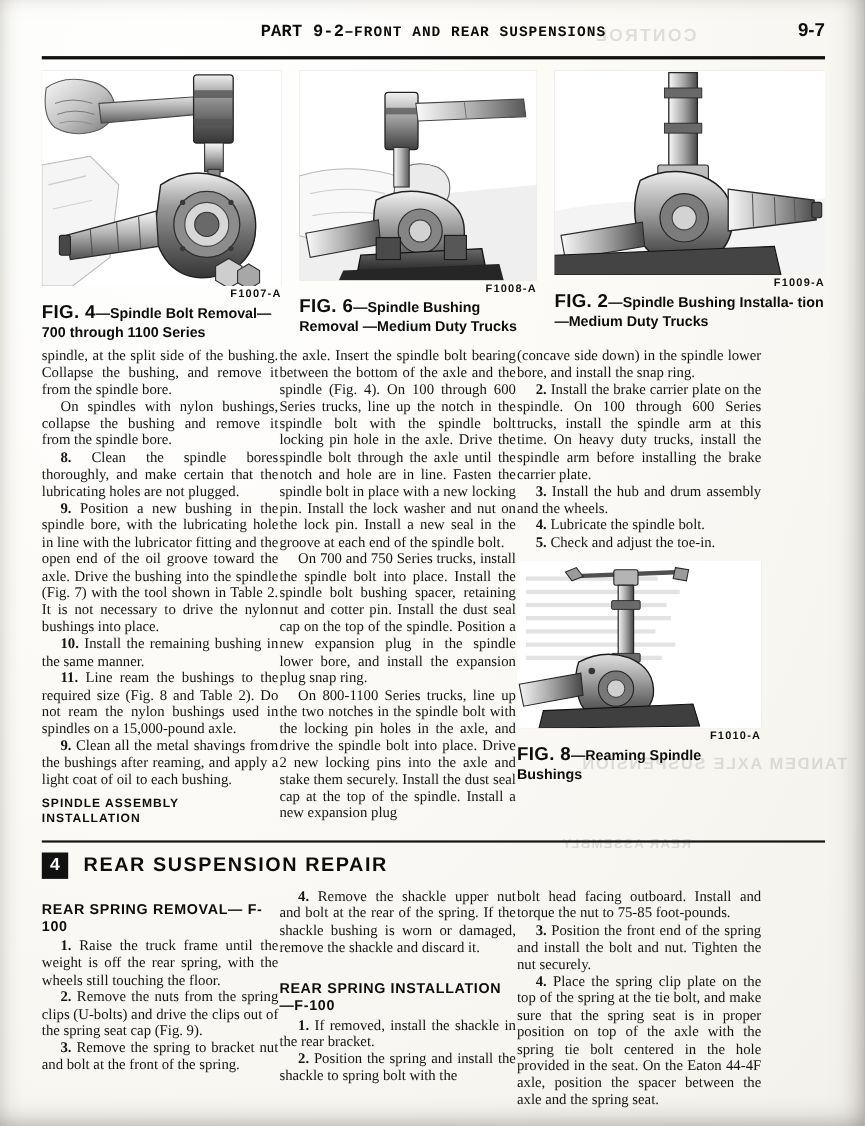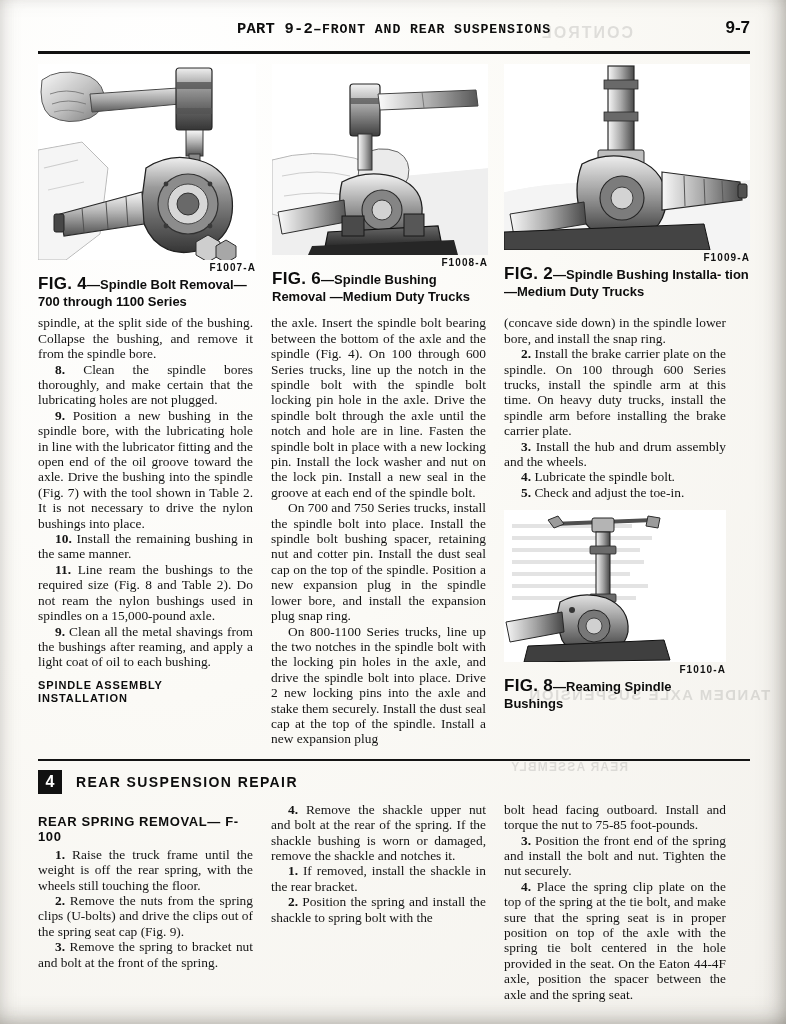--- a/index.html
+++ b/index.html
@@ -43,21 +43,21 @@
      filter:grayscale(100%) contrast(108%);}
   .plate{font-family:"Liberation Sans",sans-serif;font-weight:bold;
      font-size:10px;letter-spacing:1.1px;color:#111;text-align:right;
      margin-top:2px;}
   .figcap{font-family:"Liberation Sans",sans-serif;color:#0d0d0d;
      font-size:13.5px;font-weight:bold;line-height:1.16;margin-top:1px;}
   .figcap .fignum{font-size:17px;font-weight:bold;letter-spacing:.3px;}
   .figcap .captext{font-size:13px;font-weight:bold;}
 
   
-  .cols3{display:flex;gap:18px;margin-top:6px;}
+  .cols3{display:flex;gap:1px;margin-top:6px;}
   .col{width:215px;}
   .col.wide{width:222px;}
   p.bt{
     margin:0;font-size:13.4px;line-height:15.4px;text-align:justify;
     text-justify:inter-word;color:#141414;font-family:"Liberation Serif",serif;
     hyphens:manual;
   }
   p.bt.ind{text-indent:17px;}
   p.bt b{font-weight:bold;}
   .subhead{
@@ -66,21 +66,21 @@
   }
   .subhead.big{font-size:13px;letter-spacing:.6px;line-height:15px;margin:12px 0 3px;}
 
   
   .rule-sec{height:2px;background:#141414;margin:12px 0 9px;}
   .sechead{display:flex;align-items:center;gap:14px;margin-bottom:8px;}
   .secbadge{width:24px;height:24px;background:#111;color:#fff;
     font-family:"Liberation Sans",sans-serif;font-weight:bold;font-size:16px;
     display:flex;align-items:center;justify-content:center;}
   .sectitle{font-family:"Liberation Sans",sans-serif;font-weight:bold;
-    font-size:14px;letter-spacing:1.4px;color:#0d0d0d;}
+    font-size:18px;letter-spacing:1.4px;color:#0d0d0d;}
 
   
   .ghost{position:absolute;pointer-events:none;opacity:.13;
      color:#2a2a2a;transform:scaleX(-1);font-family:"Liberation Sans",sans-serif;
      font-weight:bold;white-space:nowrap;}
 </style>
 </head>
 <body>
 
 <div class="page">
@@ -271,20 +271,21 @@
         <div class="figcap">
           <span class="fignum">FIG. 2</span><span class="captext">—Spindle Bushing Installa- tion—Medium Duty Trucks</span>
         </div>
       </div>
     </div>
 
     <div class="cols3">
 
       <div class="col">
         <p class="bt">spindle, at the split side of the bushing. Collapse the bushing, and remove it from the spindle bore.</p>
+        <p class="bt ind">On spindles with nylon bushings, collapse the bushing and remove it from the spindle bore.</p>
         <p class="bt ind"><b>8.</b><span> Clean the spindle bores thoroughly, and make certain that the lubricating holes are not plugged.</span></p>
         <p class="bt ind"><b>9.</b><span> Position a new bushing in the spindle bore, with the lubricating hole in line with the lubricator fitting and the open end of the oil groove toward the axle. Drive the bushing into the spindle (Fig. 7) with the tool shown in Table 2. It is not necessary to drive the nylon bushings into place.</span></p>
         <p class="bt ind"><b>10.</b><span> Install the remaining bushing in the same manner.</span></p>
         <p class="bt ind"><b>11.</b><span> Line ream the bushings to the required size (Fig. 8 and Table 2). Do not ream the  nylon bushings used in spindles on a 15,000-pound axle.</span></p>
         <p class="bt ind"><b>9.</b><span> Clean all the metal shavings from the bushings after reaming, and apply a light coat of oil to each bushing.</span></p>
         <div class="subhead">SPINDLE ASSEMBLY INSTALLATION</div>
       </div>
 
       <div class="col">
         <p class="bt">the axle. Insert the spindle bolt bearing between the bottom of the axle and the spindle (Fig. 4). On 100 through 600 Series trucks, line up the notch in the spindle bolt with the spindle bolt locking pin hole in the axle. Drive the spindle bolt through the axle until the notch and hole are in line. Fasten the spindle bolt in place with a new locking pin. Install the lock washer and nut on the lock pin. Install a new seal in the groove at each end of the spindle bolt.</p>
@@ -361,21 +362,22 @@
     <div class="cols3">
 
       <div class="col">
         <div class="subhead big">REAR SPRING REMOVAL— F-100</div>
         <p class="bt ind"><b>1.</b><span> Raise the truck frame until the weight is off the rear spring, with the wheels still touching the floor.</span></p>
         <p class="bt ind"><b>2.</b><span> Remove the nuts from the spring clips (U-bolts) and drive the clips out of the spring seat cap (Fig. 9).</span></p>
         <p class="bt ind"><b>3.</b><span> Remove the spring to bracket nut and bolt at the front of the spring.</span></p>
       </div>
 
       <div class="col">
-        <p class="bt ind"><b>4.</b><span> Remove the shackle upper nut and bolt at the rear of the spring. If the shackle bushing is worn or damaged, remove the shackle and notches it.</span></p>
+        <p class="bt ind"><b>4.</b><span> Remove the shackle upper nut and bolt at the rear of the spring. If the shackle bushing is worn or damaged, remove the shackle and discard it.</span></p>
+        <div class="subhead big" style="margin-top:22px;">REAR SPRING INSTALLATION —F-100</div>
         <p class="bt ind"><b>1.</b><span> If removed, install the shackle in the rear bracket.</span></p>
         <p class="bt ind"><b>2.</b><span> Position the spring and install the shackle to spring bolt with the</span></p>
       </div>
 
       <div class="col wide">
         <p class="bt">bolt head facing outboard. Install and torque the nut to 75-85 foot-pounds.</p>
         <p class="bt ind"><b>3.</b><span> Position the front end of the spring and install the bolt and nut. Tighten the nut securely.</span></p>
         <p class="bt ind"><b>4.</b><span> Place the spring clip plate on the top of the spring at the tie bolt, and make sure that the spring seat is in proper position on top of the axle with the spring tie bolt centered in the hole provided in the seat. On the Eaton 44-4F axle, position the spacer between the axle and the spring seat.</span></p>
       </div>
     </div>

